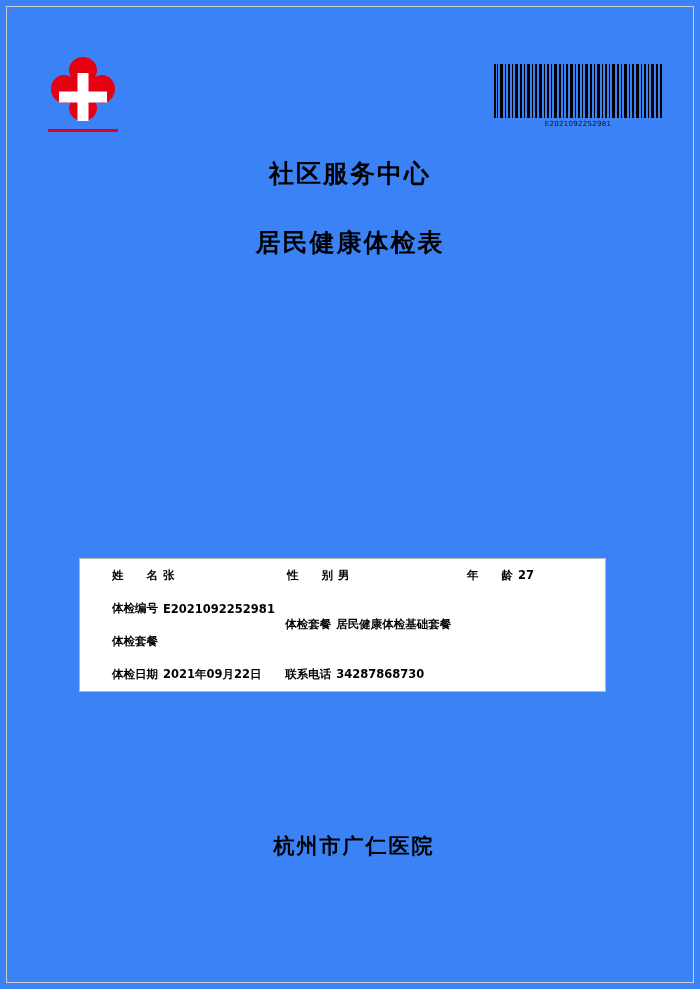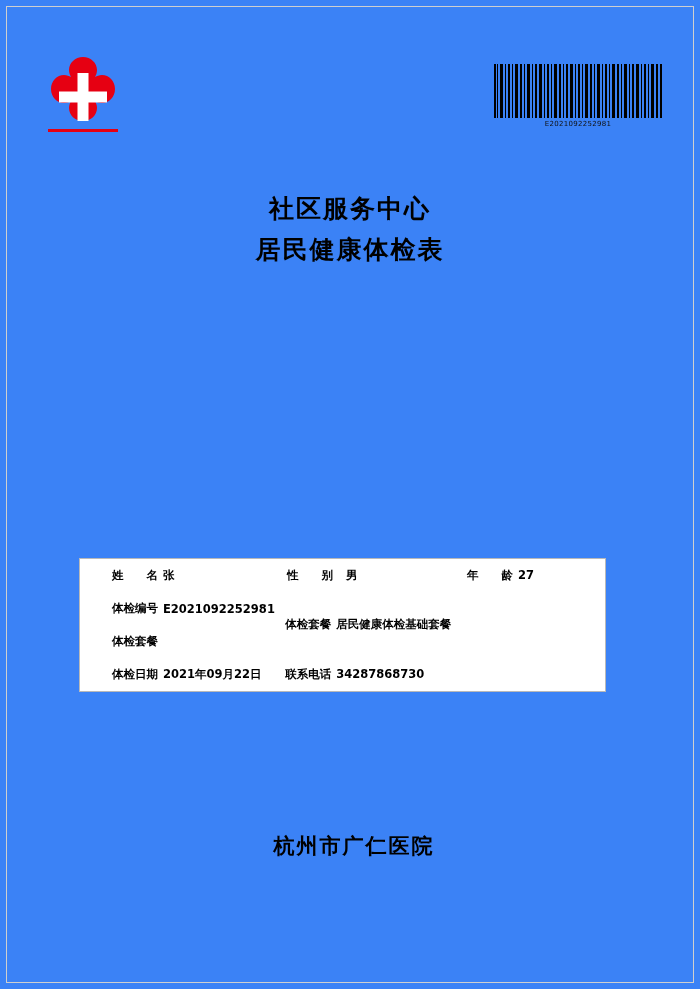--- a/index.html
+++ b/index.html
@@ -67,29 +67,28 @@
     top: 158px;
     width: 100%;
     text-align: center;
   }
   .title-line1 {
     font-size: 25px;
     font-weight: 700;
     letter-spacing: 2px;
     color: #000;
     line-height: 1.3;
-    margin-top: 35px;
   }
   .title-line2 {
     font-size: 25px;
     font-weight: 700;
     letter-spacing: 2px;
     color: #000;
     line-height: 1.3;
-    margin-top: 8px;
+    margin-top: 36px;
   }
 
   
   .info-table {
     position: absolute;
     left: 79px;
     top: 558px;
     width: 527px;
     border: 1px solid #b9b9b9;
     box-sizing: border-box;
@@ -109,21 +108,21 @@
     font-weight: 700;
     white-space: nowrap;
   }
   .val {
     font-weight: 700;
     white-space: nowrap;
     margin-left: 5px;
   }
   .cell { display: flex; align-items: baseline; }
   .spread-name { width: 175px; }
-  .spread-sex { width: 180px; gap: 8px; }
+  .spread-sex { width: 180px; }
   .cell-code { width: 180px; align-items: flex-end; }
   .cell-pkg  { width: 320px; margin-top: 31px; }
   .cell-date { width: 180px; }
   .cell-tel  { width: 320px; }
 
   
   .footer {
     position: absolute;
     left: 4px;
     top: 832px;

